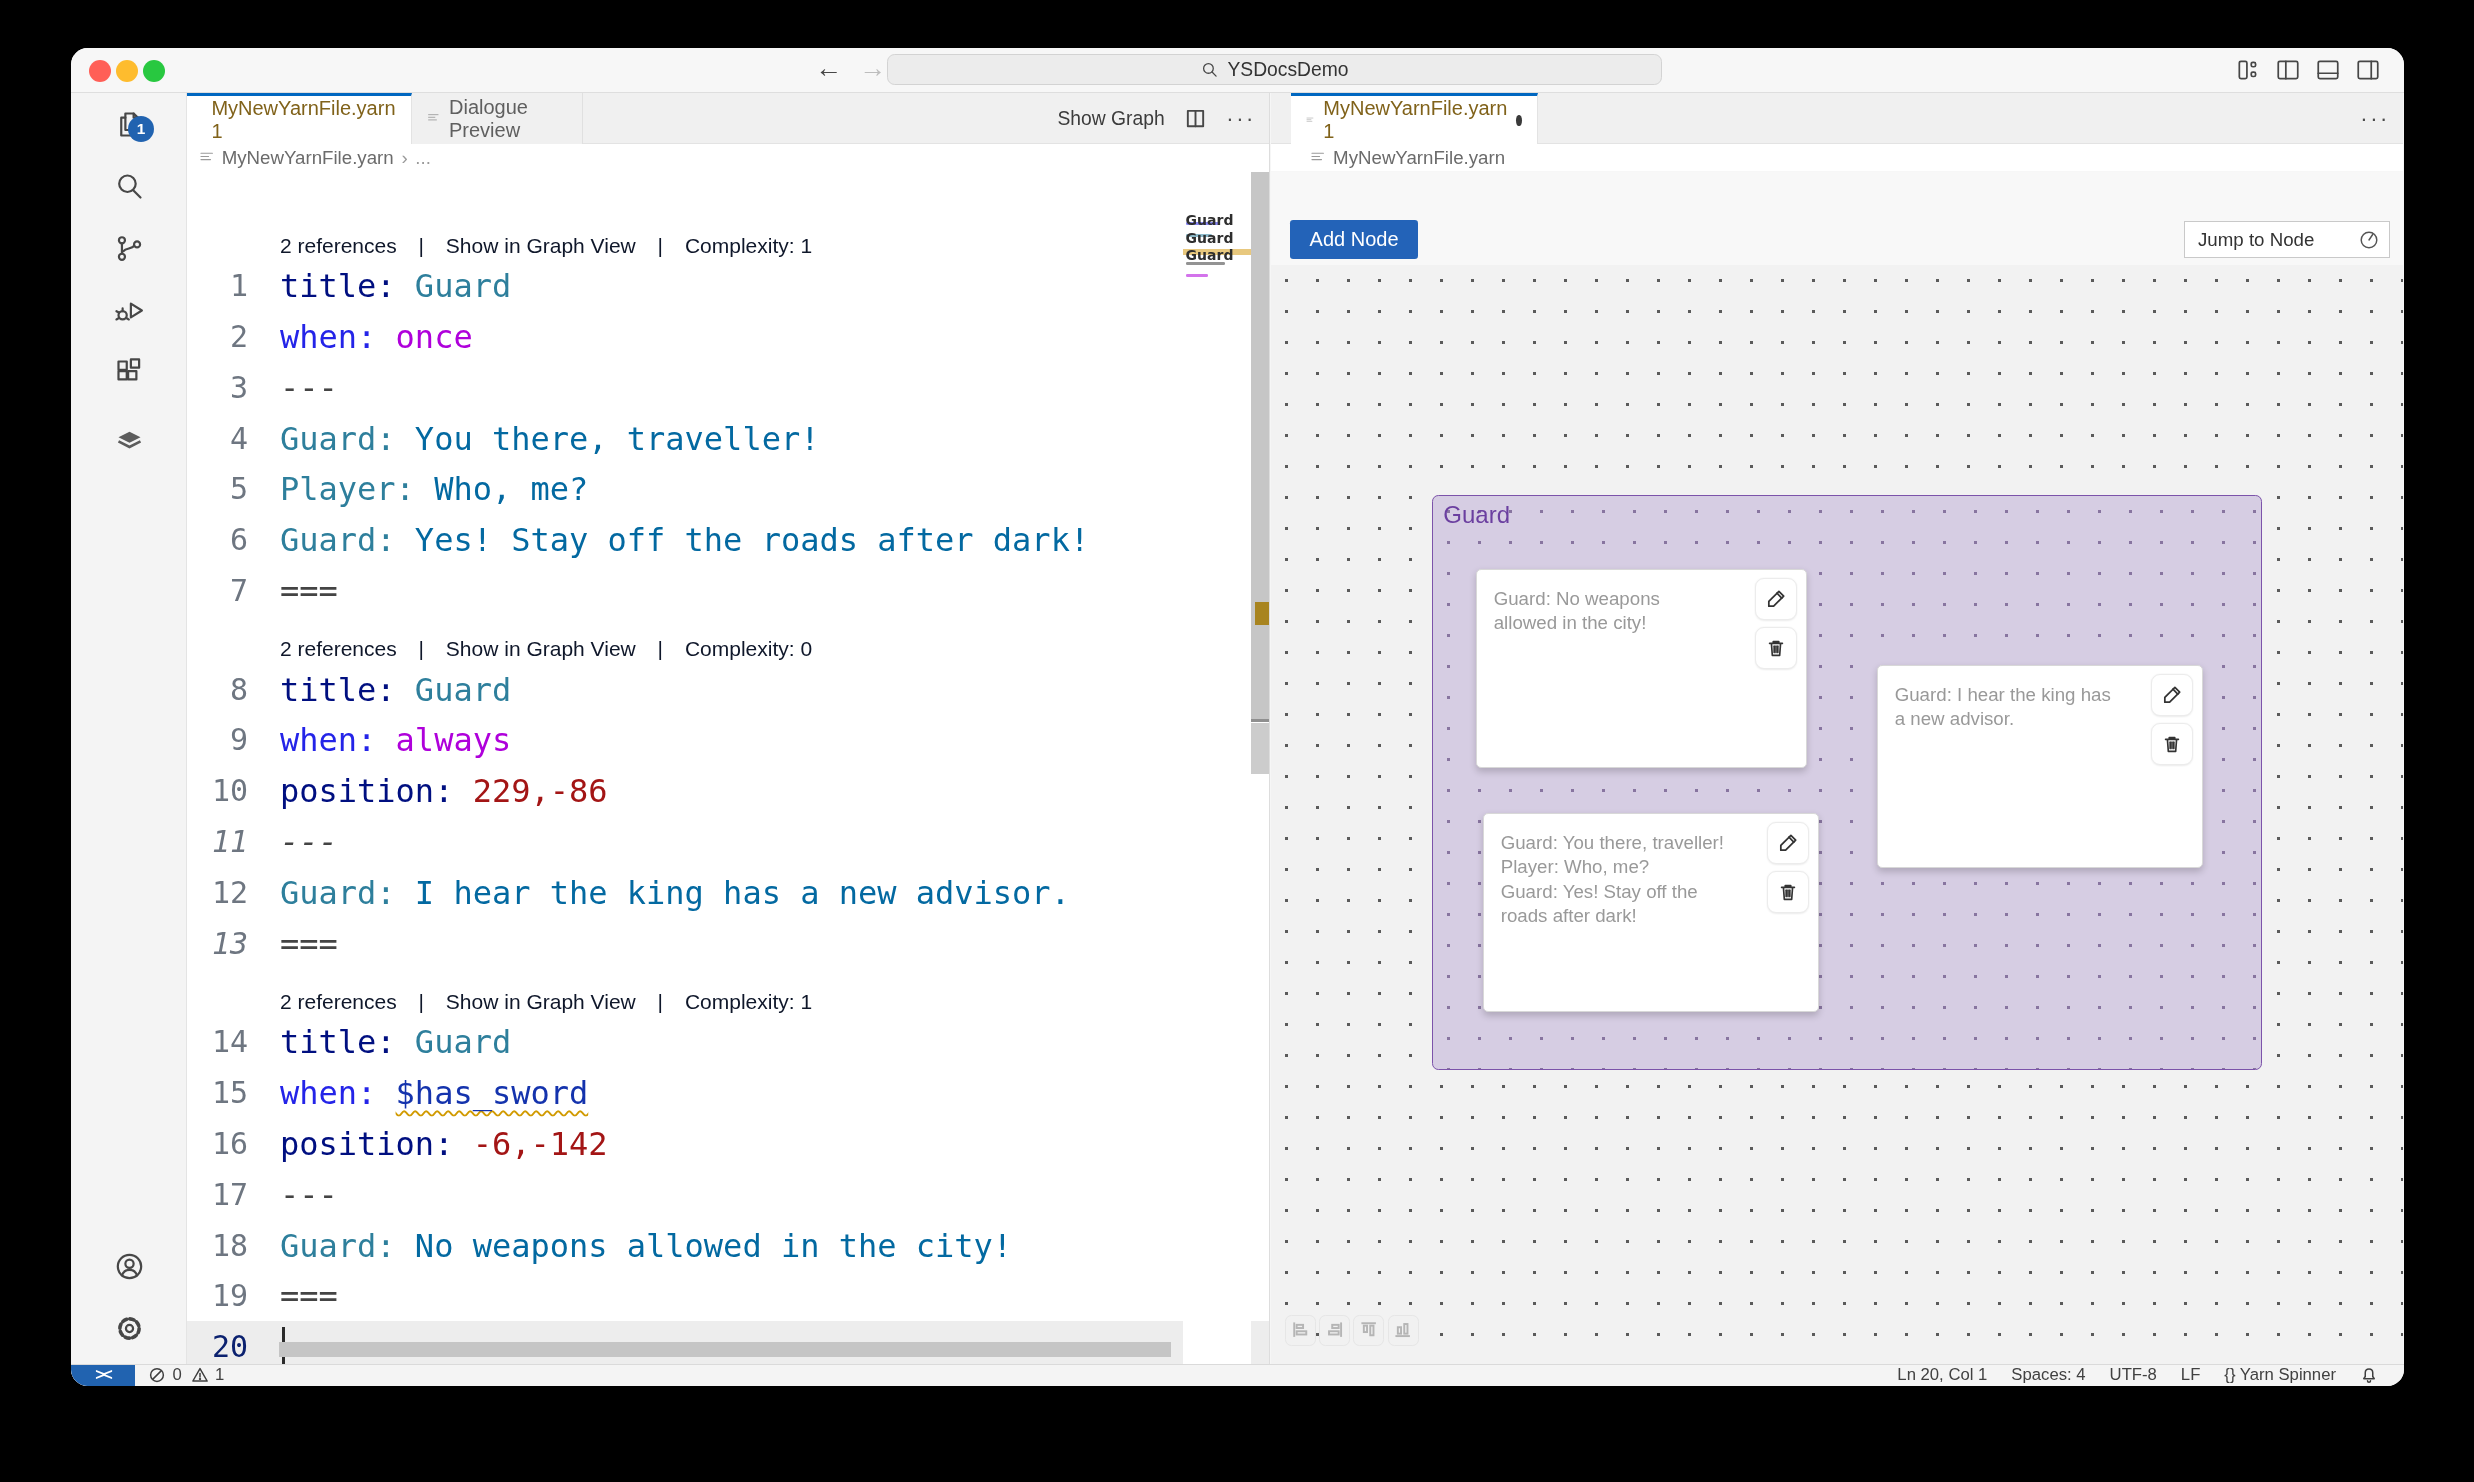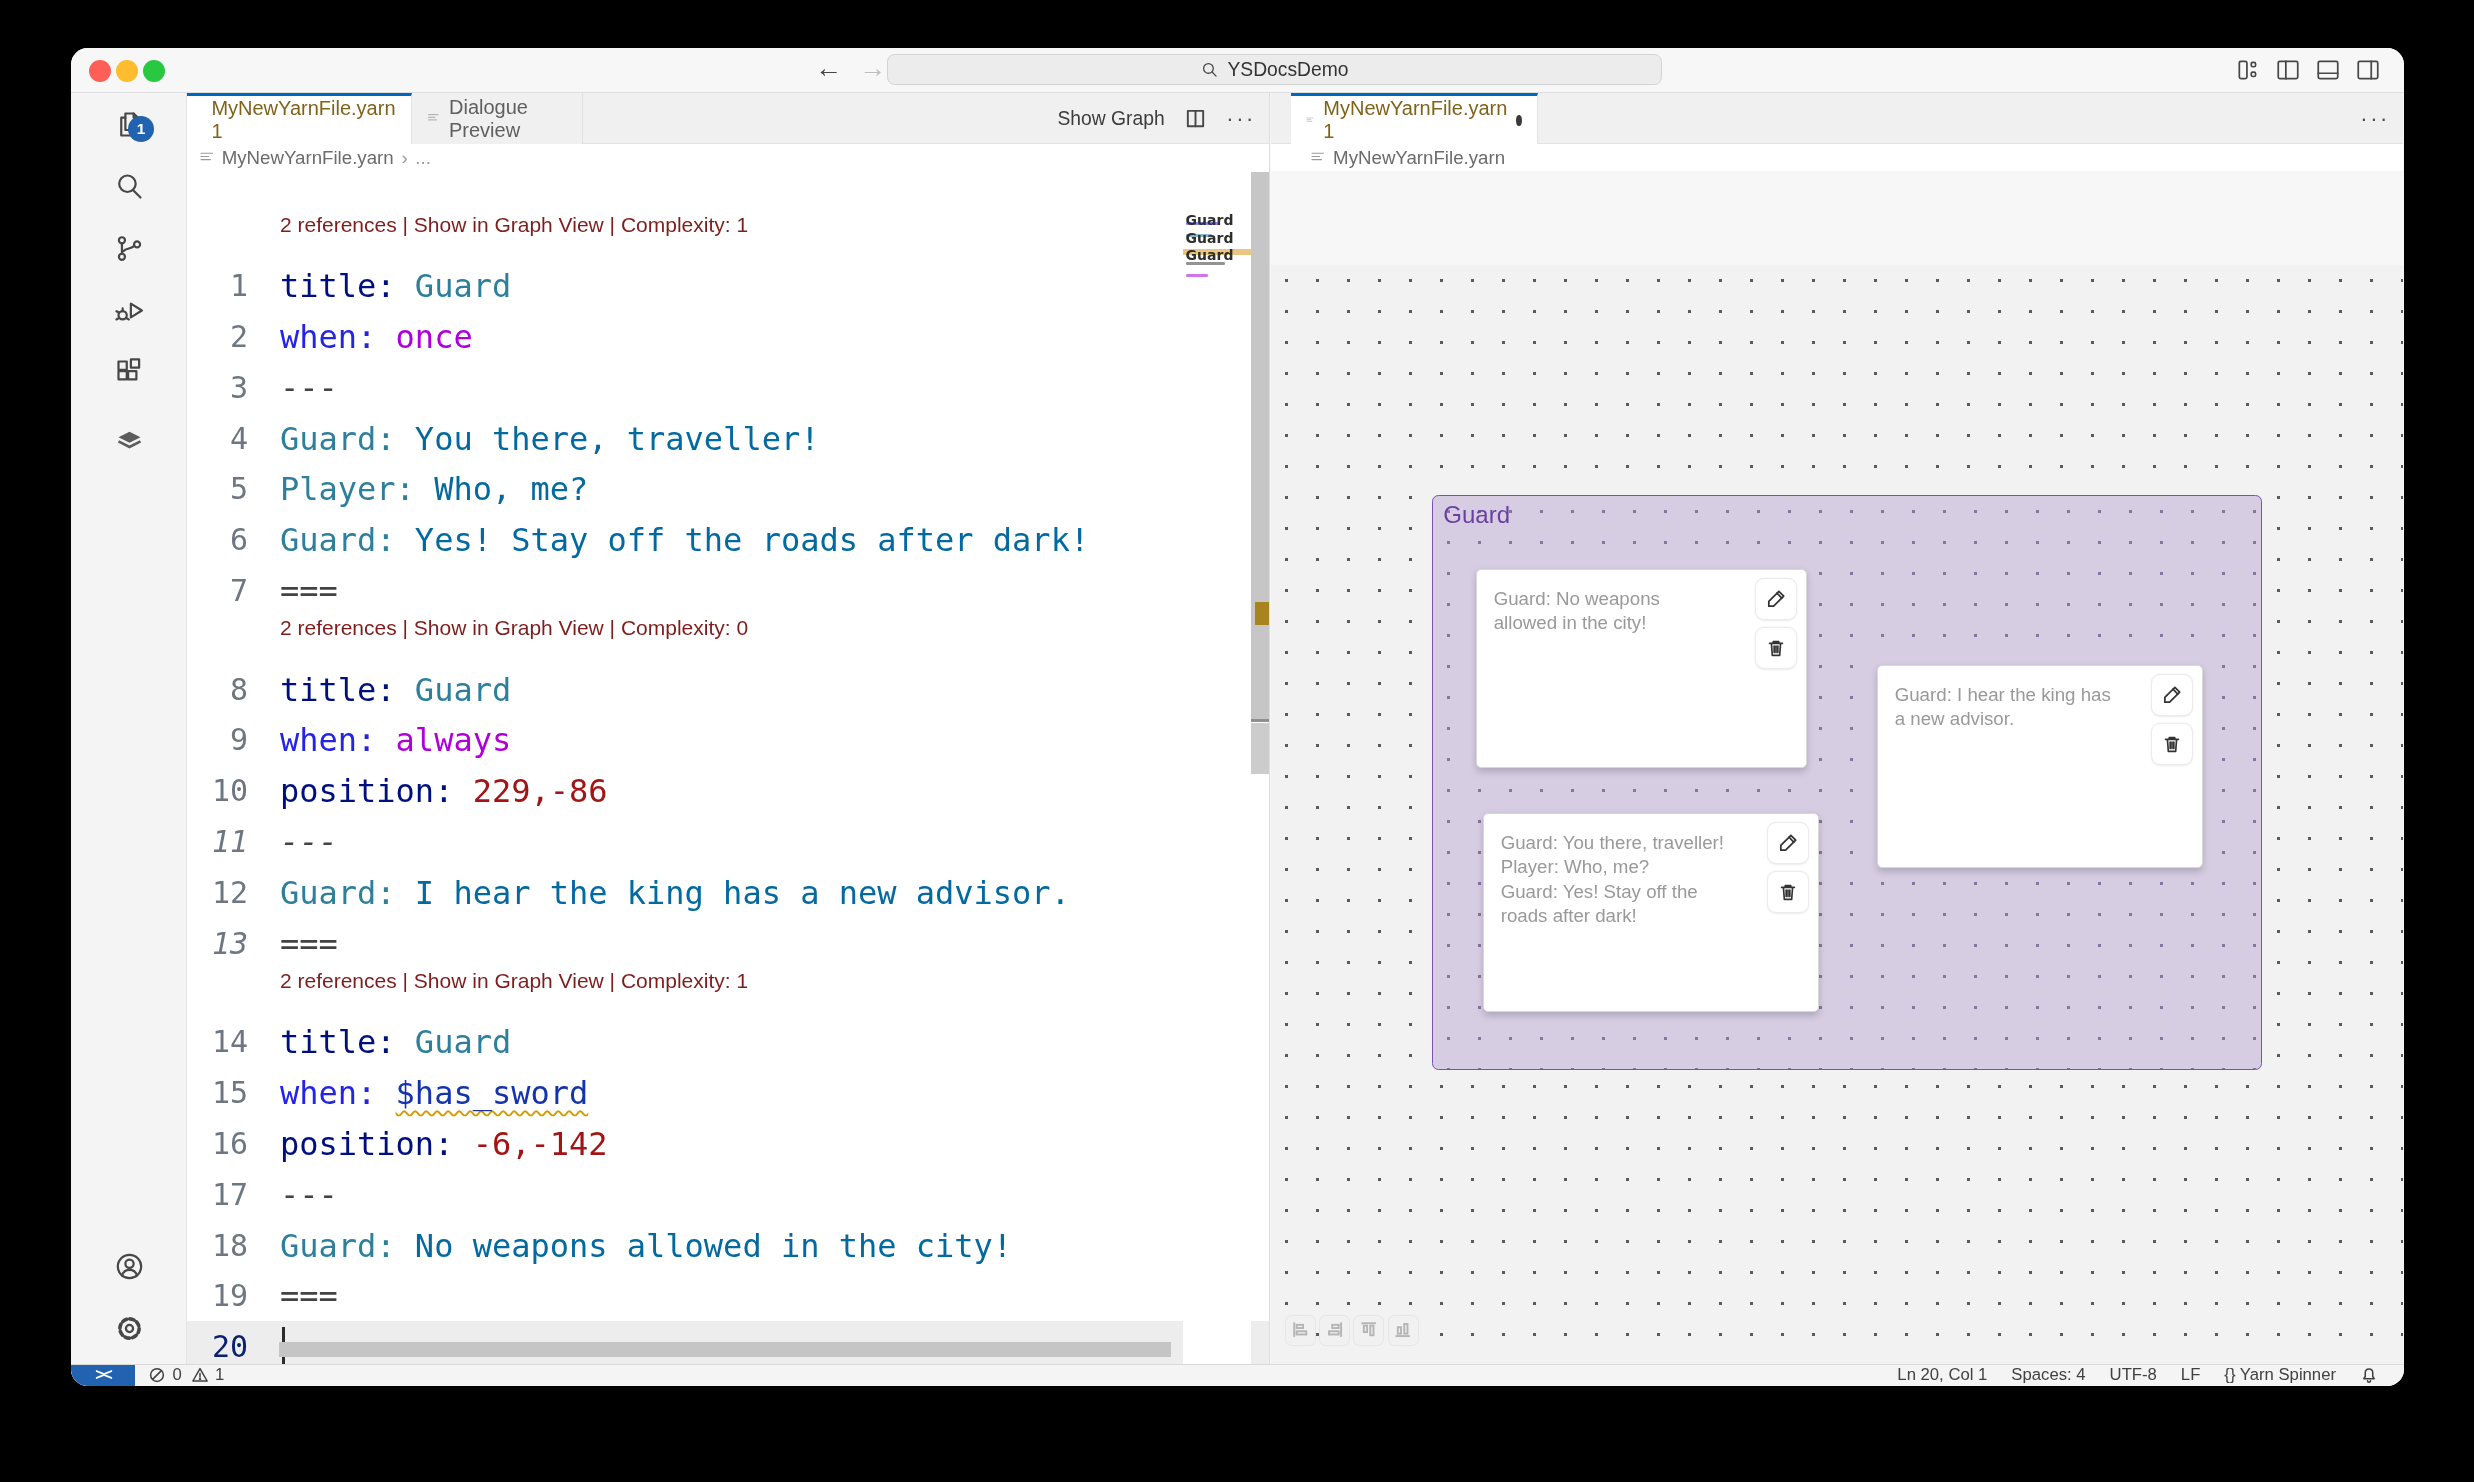--- a/index.html
+++ b/index.html
@@ -41,21 +41,21 @@
   .dirty-dot { width:11px; height:11px; border-radius:50%; background:#3a3a3a; }
   .tab-actions { position:absolute; right:13px; top:0; height:51px; display:flex; align-items:center; gap:19.3px; color:#3c3c3c; font-size:19.3px; }
   .dots { font-size:22px; letter-spacing:2.6px; color:#4a4a4a; }
 
   .breadcrumb { position:absolute; left:0; top:51px; width:100%; height:27px; background:#fff;
     display:flex; align-items:center; gap:7.7px; padding-left:11.6px; font-size:18.7px; color:#6b6b6b; }
 
   
   .editor { position:absolute; left:0; top:79px; right:0; bottom:0; background:#fff; overflow:hidden; }
   .row { position:absolute; left:0; width:100%; }
-  .row.lens { height:48px; font-size:21px; color:#7f1d1d; display:flex; padding-left:93px; padding-bottom:2.6px; }
+  .row.lens { height:48px; font-size:21px; color:#0f172a; display:flex; align-items:flex-end; padding-left:93px; padding-bottom:2.6px;gap:16px; }
   .row.code { height:51px; font-family:"DejaVu Sans Mono",monospace; font-size:32px; display:flex; align-items:center; }
   .row.code.current { background:#ededed; }
   .gutter-num { position:absolute; left:0; width:61px; text-align:right; font-family:"DejaVu Sans Mono",monospace;
     font-size:30px; color:#6e7681; }
   .gutter-num.active { color:#0b216f; }
   .code-text { position:absolute; left:93px; white-space:pre; }
   .tok-k { color:#000f80; } .tok-b { color:#2424e8; } .tok-t { color:#2e7f9c; }
   .tok-m { color:#af00db; } .tok-n { color:#a31515; } .tok-s { color:#2e7f9c; }
   .tok-x { color:#0369a1; } .tok-p { color:#444; }
   .tok-v { color:#1433ad; text-decoration:underline wavy #d19a00 1.9px; text-underline-offset:6.4px; text-decoration-skip-ink:none; }
@@ -377,20 +377,30 @@
       </div>
       <div class="tab-actions">
         <span class="dots">···</span>
       </div>
     </div>
     <div class="breadcrumb" style="padding-left:39px">
       <svg class="icon" width="15.4" height="15.4" viewBox="0 0 24 24" style="stroke:#9a9a9a">
           <path d="M3 5h18M3 10h12M3 15h15"></path>
         </svg>
       <span>MyNewYarnFile.yarn</span>
+    </div>
+    <div class="panel-toolbar">
+      <button class="btn-add">Add Node</button>
+      <div class="jump">
+        <span>Jump to Node</span>
+        <svg class="icon" width="22" height="22" viewBox="0 0 24 24" style="stroke:#555">
+            <circle cx="12" cy="12" r="8.5"></circle>
+            <path d="M12 12l4-6"></path>
+          </svg>
+      </div>
     </div>
     <div class="canvas">
       <div class="node-group" id="node-group" style="left: 161px; top: 230px; width: 830px; height: 575px;">
         <div class="node-group-title">Guard</div>
       </div>
       <div id="node-cards">
           <div class="node-card" style="left: 205px; top: 304px; width: 331px; height: 199px;">
             <div class="node-text">
               <div>Guard: No weapons allowed in the city!</div>
             </div>

